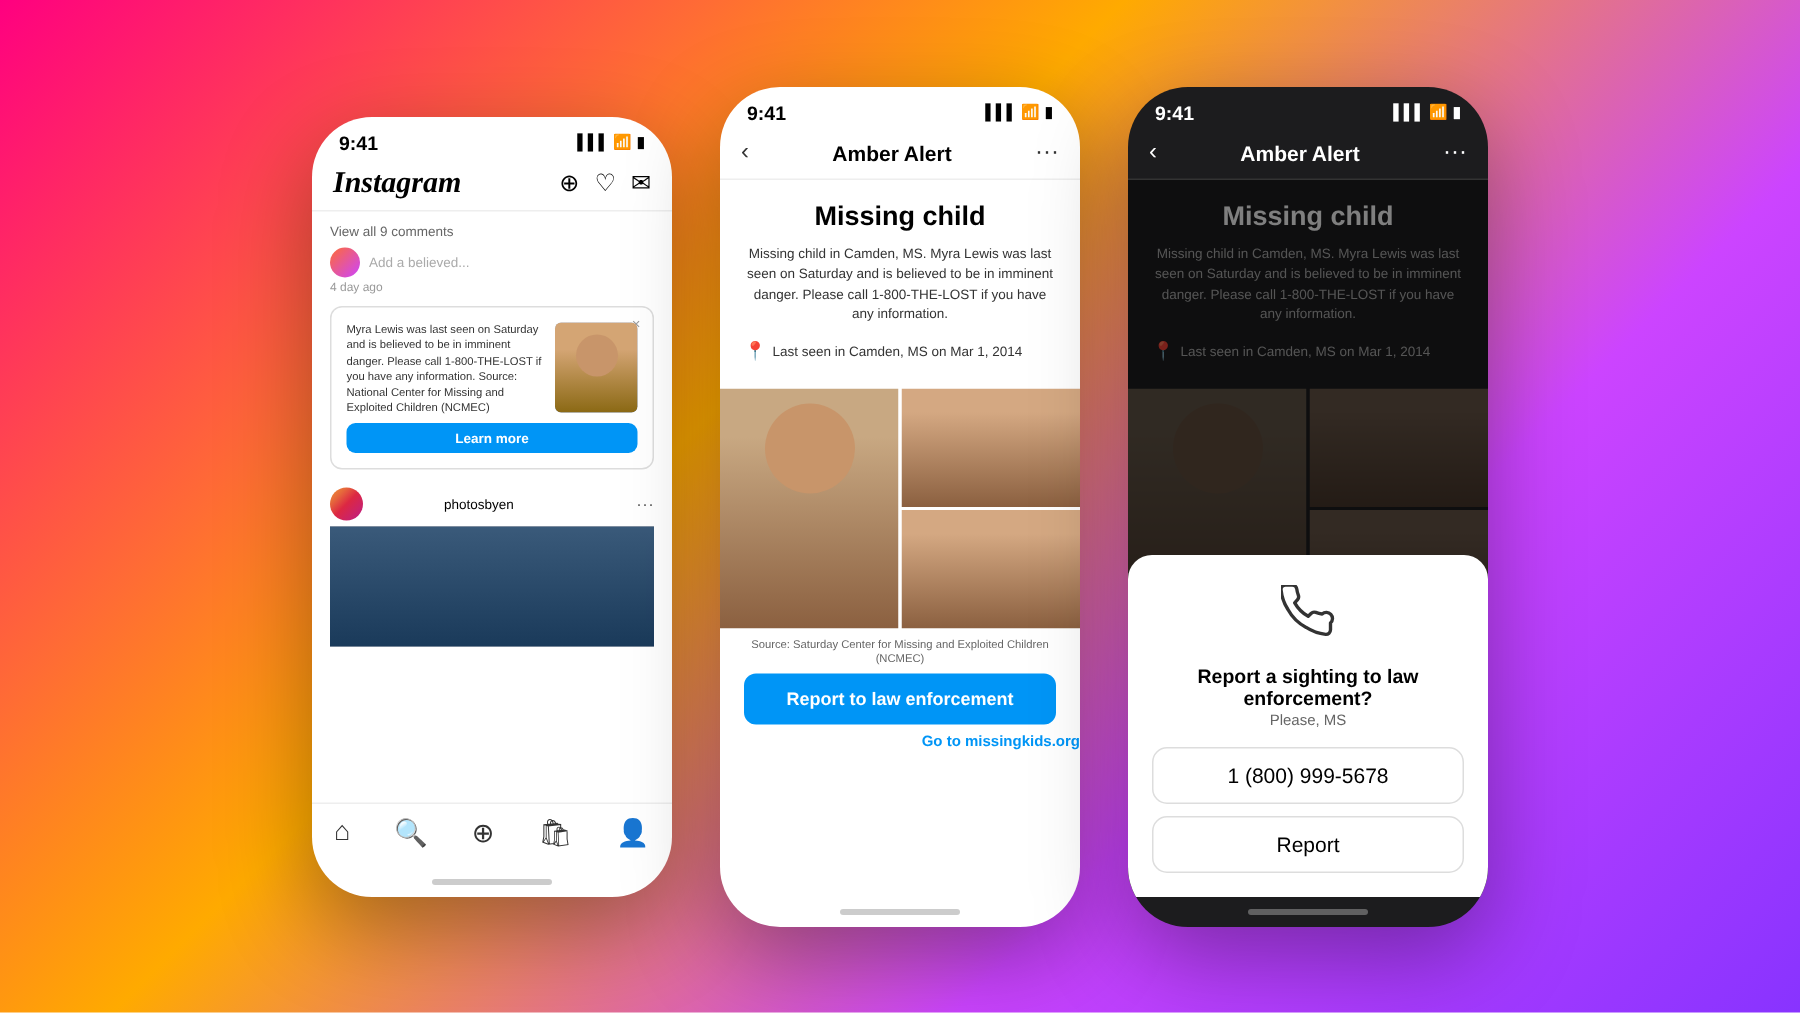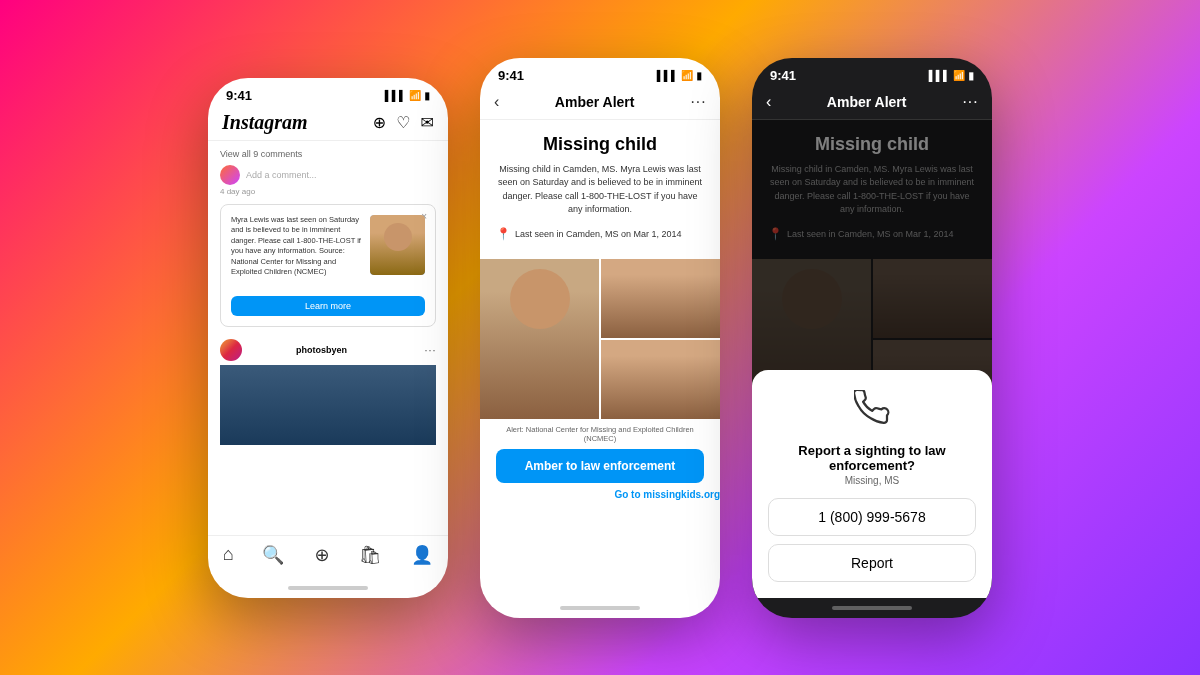--- a/index.html
+++ b/index.html
@@ -98,44 +98,44 @@
     .child-face-placeholder::before {
       content: '';
       position: absolute;
       top: 8px; left: 50%;
       transform: translateX(-50%);
       width: 28px; height: 28px;
       border-radius: 50%;
       background: #c8956a;
     }
     .alert-title { font-size: 10px; font-weight: 700; text-align: center; margin: 4px 0; line-height: 1.3; }
-    .alert-body { font-size: 7.5px; color: #333; line-height: 1.4; margin-bottom: 18px; }
+    .alert-body { font-size: 7.5px; color: #333; line-height: 1.4; margin-bottom: 4px; }
     .learn-more-btn {
       background: #0095f6;
       color: #fff;
       border: none;
       border-radius: 6px;
       width: 100%;
       padding: 5px;
       font-size: 9px;
-      font-weight: 400;
+      font-weight: 700;
       cursor: pointer;
       clear: both;
       display: block;
       text-align: center;
     }
 
     
     .post-user { display: flex; align-items: center; gap: 6px; padding: 4px 0; }
     .post-avatar {
       width: 22px; height: 22px;
       border-radius: 50%;
       background: linear-gradient(135deg, #f09433, #e6683c, #dc2743, #cc2366, #bc1888);
     }
-    .post-username { font-size: 9px; font-weight: 700; flex: 1; padding-left: 48px; }
+    .post-username { font-size: 9px; font-weight: 400; flex: 1; padding-left: 48px; }
     .post-more { font-size: 12px; color: #666; }
     .post-image {
       width: 100%;
       height: 80px;
       background: #2a3f5a;
       position: relative;
       overflow: hidden;
     }
     .aerial-view {
       width: 100%; height: 100%;
@@ -345,21 +345,21 @@
       <span>♡</span>
       <span>✉</span>
     </div>
   </div>
 
   <div class="feed-content">
     <div class="view-comments">View all 9 comments</div>
 
     <div class="comment-row">
       <div class="avatar-sm"></div>
-      <span class="comment-input">Add a comment...</span>
+      <span class="comment-input">Add a believed...</span>
     </div>
     <div class="time-ago">4 day ago</div>
 
     <div class="alert-card">
       <span class="alert-card-close">×</span>
       <div class="alert-card-photo">
         <div class="child-face-placeholder"></div>
       </div>
       <div class="alert-body">Myra Lewis was last seen on Saturday and is believed to be in imminent danger. Please call 1-800-THE-LOST if you have any information. Source: National Center for Missing and Exploited Children (NCMEC)</div>
       <button class="learn-more-btn">Learn more</button>
@@ -420,23 +420,23 @@
         </div>
       </div>
       <div class="photo-sm-1">
         <div class="face-small"></div>
       </div>
       <div class="photo-sm-2">
         <div class="face-small"></div>
       </div>
     </div>
 
-    <div class="source-text">Alert: National Center for Missing and Exploited Children (NCMEC)</div>
-
-    <button class="report-btn">Amber to law enforcement</button>
+    <div class="source-text">Source: Saturday Center for Missing and Exploited Children (NCMEC)</div>
+
+    <button class="report-btn">Report to law enforcement</button>
     <div class="missingkids-link">Go to missingkids.org</div>
   </div>
 
   <div class="home-indicator">
     <div class="home-bar"></div>
   </div>
 </div>
 
 <div class="phone phone-3">
   <div class="status-bar">
@@ -479,21 +479,21 @@
     </div>
 
     <div class="modal-overlay">
       <div class="modal-sheet">
         <div class="modal-phone-icon">
           <svg width="36" height="36" viewBox="0 0 24 24" fill="none" stroke="#333" stroke-width="1.5" stroke-linecap="round" stroke-linejoin="round">
             <path d="M22 16.92v3a2 2 0 01-2.18 2 19.79 19.79 0 01-8.63-3.07A19.5 19.5 0 013.09 10.89a19.79 19.79 0 01-3.07-8.68A2 2 0 012 0h3a2 2 0 012 1.72c.127.96.361 1.903.7 2.81a2 2 0 01-.45 2.11L6.09 7.91a16 16 0 006 6l1.27-1.27a2 2 0 012.11-.45c.907.339 1.85.573 2.81.7A2 2 0 0122 16.92z"></path>
           </svg>
         </div>
         <div class="modal-question">Report a sighting to law enforcement?</div>
-        <div class="modal-location">Missing, MS</div>
+        <div class="modal-location">Please, MS</div>
         <div class="modal-phone-number">1 (800) 999-5678</div>
         <div class="modal-cancel">Report</div>
       </div>
     </div>
   </div>
 
   <div class="home-indicator">
     <div class="home-bar phone-3" style="background:#fff;opacity:0.3;width:80px;height:4px;border-radius:2px;"></div>
   </div>
 </div>

